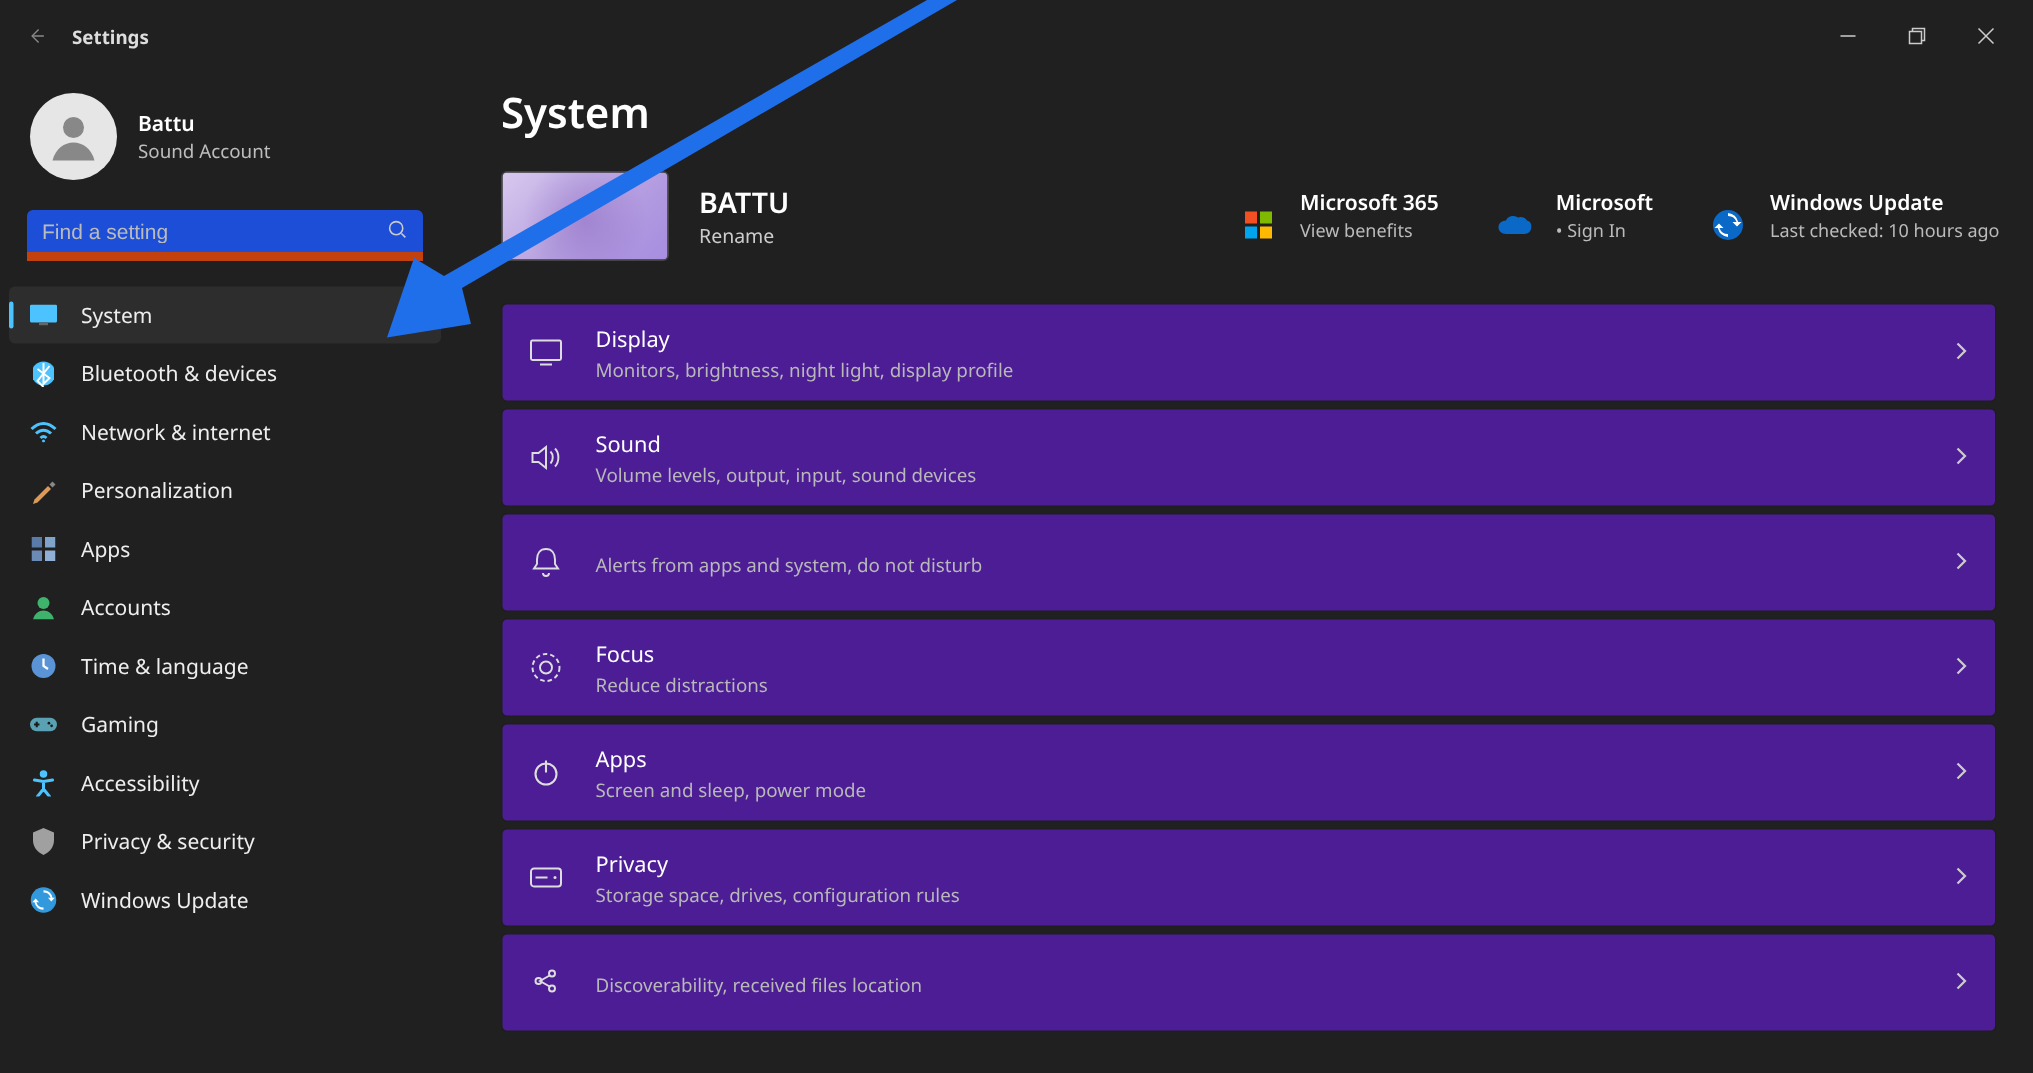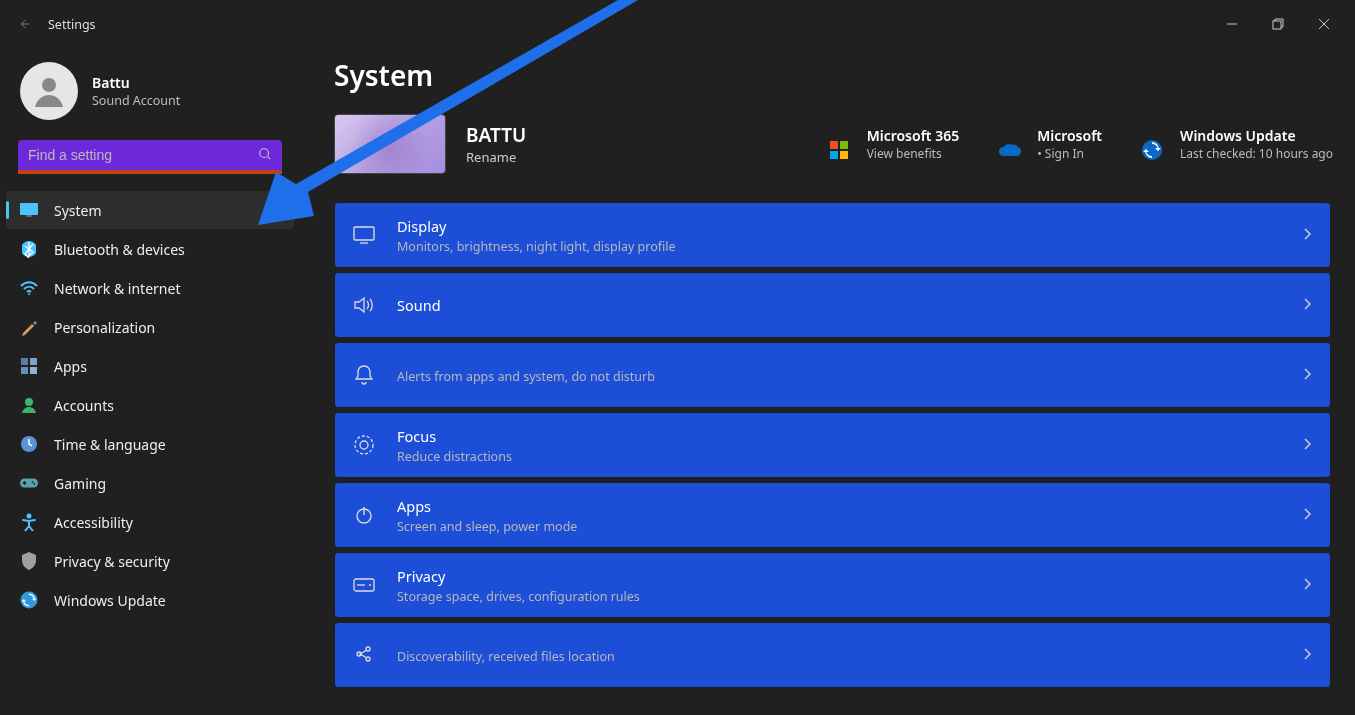--- a/index.html
+++ b/index.html
@@ -7,21 +7,21 @@
     width: 1355px; height: 715px;
     background: #202020;
     font-family: "Segoe UI", system-ui, sans-serif;
     color: #fff;
     overflow: hidden;
     position: relative;
   }
   
   .titlebar {
     display: flex; align-items: center;
-    height: 48px; padding: 0 8px;
+    height: 48px; padding: 0 8px; font-weight: bold;
   }
   .back-btn { width:32px; height:32px; display:flex; align-items:center; justify-content:center; color:#8a8a8a; border-radius:4px; }
   .title { margin-left:8px; font-size:12.5px; color:#ddd; }
   .win-controls { margin-left:auto; display:flex; }
   .win-btn { width:46px; height:32px; display:flex; align-items:center; justify-content:center; color:#ccc; }
   .win-btn svg { stroke: currentColor; }
 
   
   .content { display:flex; height:calc(100% - 48px); }
   .sidebar { width:300px; padding: 0 0 0 0; flex-shrink:0; }
@@ -34,23 +34,23 @@
     background:#e6e6e6; display:flex; align-items:center; justify-content:center;
   }
   .avatar svg { fill:#888; }
   .account-text .name { font-size:14px; font-weight:600; }
   .account-text .sub { font-size:12.5px; color:#bdbdbd; }
 
   
   .search-wrap { padding: 6px 18px 14px 18px; }
   .search {
     width:100%; height:34px;
-    background:#6d28d9;
+    background:#1d4ed8;
     border:none;
-    border-bottom:4px solid #c2410c;
+    border-bottom:6px solid #c2410c;
     border-radius:4px 4px 0 0;
     display:flex; align-items:center;
     padding:0 10px;
   }
   .search input {
     flex:1; background:transparent; border:none; outline:none;
     color:#ccc; font-size:14px;
   }
   .search input::placeholder { color:#bbb; }
   .search-icon { color:#ccc; }
@@ -92,21 +92,21 @@
   .rename { font-size:13px; color:#ccc; margin-top:0; }
   .hero-right { margin-left:auto; display:flex; gap:38px; }
   .tile { display:flex; align-items:flex-end; gap:16px; }
   .tile-icon { width:24px; height:24px; display:flex; align-items:center; justify-content:center; }
   .tile-text .t1 { font-size:14px; font-weight:600; }
   .tile-text .t2 { font-size:12px; color:#bbb; }
 
   
   .setlist { display:flex; flex-direction:column; gap:4px; padding-right:2px;}
   .set-item {
-    background:#1d4ed8;
+    background:#4c1d95;
     border:1px solid #1e1e1e;
     border-radius:4px;
     display:flex; align-items:center;
     height:66px;
     padding:0 18px;
     gap:22px;
   }
   .set-icon { width:22px; height:22px; display:flex; align-items:center; justify-content:center; color:#ddd; flex-shrink:0;}
   .set-text .s1 { font-size:14.5px; color:#fff; }
   .set-text .s2 { font-size:12.5px; color:#b8b8b8; margin-top:2px; }
@@ -351,20 +351,21 @@
         </div>
         <div class="set-item">
           <div class="set-icon">
             <svg width="22" height="18" viewBox="0 0 22 18" fill="none">
               <path d="M2 6h4l5-4v14l-5-4H2z" stroke="#ddd" stroke-width="1.3"></path>
               <path d="M14 5c2 2 2 6 0 8M17 3c3 3 3 9 0 12" stroke="#ddd" stroke-width="1.3"></path>
             </svg>
           </div>
           <div class="set-text">
             <div class="s1">Sound</div>
+            <div class="s2">Volume levels, output, input, sound devices</div>
           </div>
           <div class="chev"><svg width="10" height="14" viewBox="0 0 10 14" fill="none">
               <path d="M3 2l5 5-5 5" stroke="#ccc" stroke-width="1.5"></path>
             </svg></div>
         </div>
         <div class="set-item">
           <div class="set-icon">
             <svg width="20" height="22" viewBox="0 0 20 22" fill="none">
               <path d="M10 2c-4 0-6 3-6 7v3l-2 3h16l-2-3v-3c0-4-2-7-6-7zM8 18a2 2 0 0 0 4 0" stroke="#ddd" stroke-width="1.3"></path>
             </svg>

